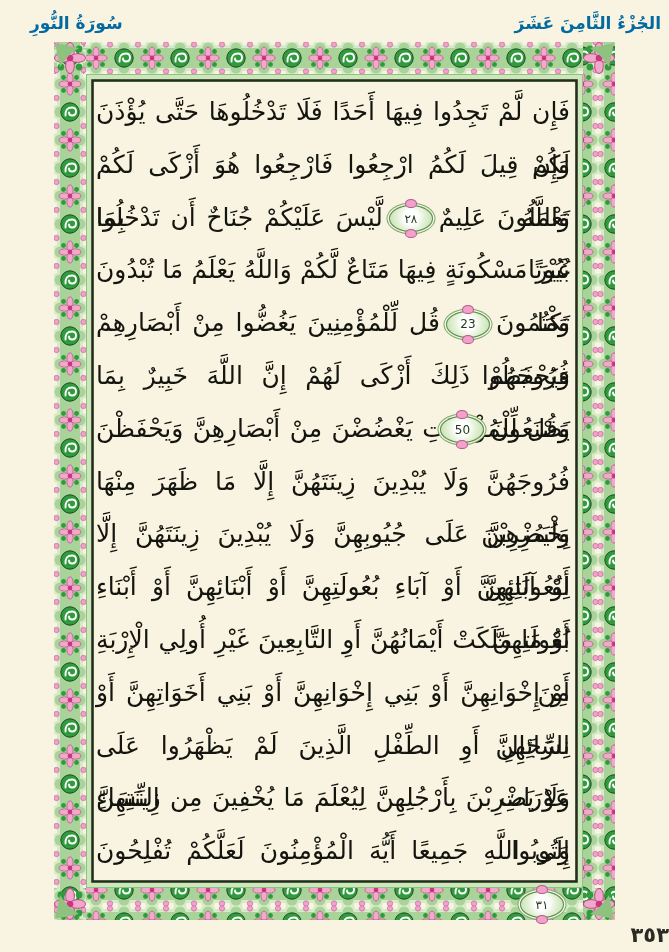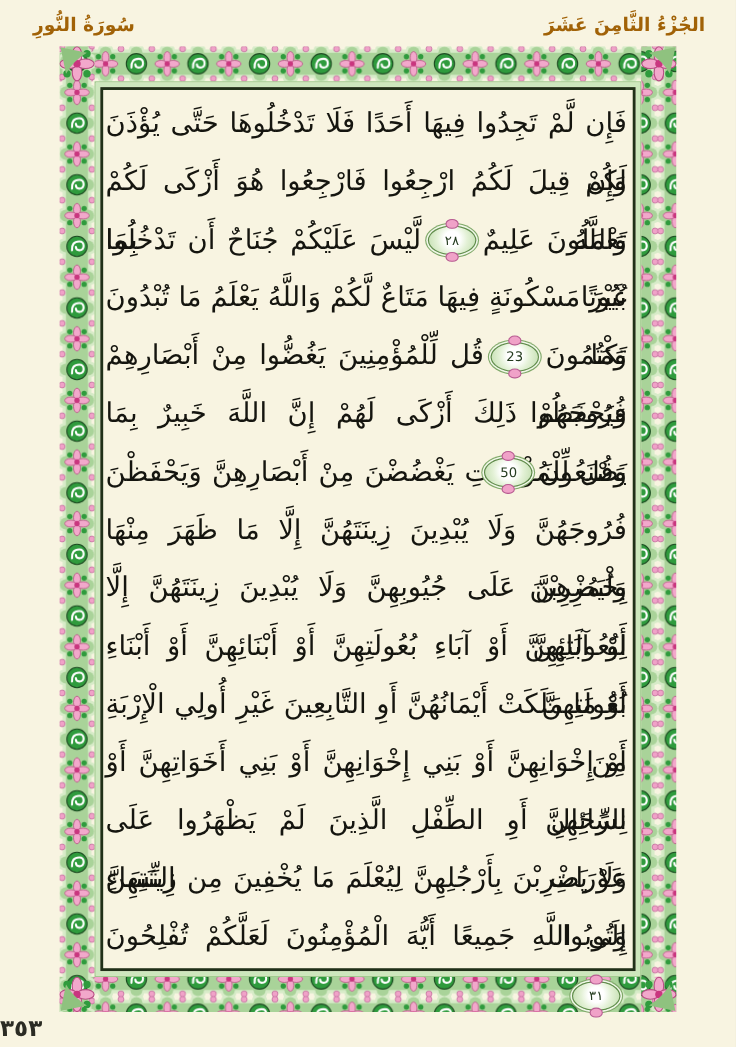--- a/index.html
+++ b/index.html
@@ -4,25 +4,25 @@
 <style>
   * { margin:0; padding:0; box-sizing:border-box; }
   html,body { background:#e8e4d4; }
   .page {
     position:relative; width:669px; height:952px;
     background:#f8f4e1; overflow:hidden;
     font-family:"DejaVu Sans", sans-serif;
   }
   .hdr {
     position:absolute; top:6px; direction:rtl;
-    font-size:17px; font-weight:bold; color:#a16207;
+    font-size:17px; font-weight:bold; color:#0369a1;
     letter-spacing:0; line-height:34px;
   }
   .hdr-left  { left:30px; }
-  .hdr-right { right:28px; }
+  .hdr-right { right:8px; }
   .frame-svg { position:absolute; left:54px; top:42px; }
   .text-area {
     position:absolute; left:96px; top:86px; width:474px; height:792px;
     direction:rtl; color:#15150f;
   }
   .quran-line {
     height:52.8px; line-height:52.8px; font-size:25px;
     text-align:justify; text-align-last:justify;
     overflow:visible;
   }
@@ -37,21 +37,21 @@
     vertical-align:middle; margin:0 6px;
   }
   .aya-marker::before, .aya-marker::after {
     content:""; position:absolute; left:50%; transform:translateX(-50%);
     width:10px; height:7px; border-radius:50% 50% 45% 45%;
     background:#f0a2c8; border:1px solid #b85c92;
   }
   .aya-marker::before { top:-7px; }
   .aya-marker::after  { bottom:-7px; }
   .page-number {
-    position:absolute; left:0; right:0; bottom:5px; text-align:left;
+    position:absolute; left:0; right:0; bottom:5px; text-align:right;
     font-size:21px; font-weight:bold; color:#2b2b23; direction:rtl;
   }
 </style>
 </head>
 <body>
 
 <div class="page">
 
   <div class="hdr hdr-right">الجُزْءُ الثَّامِنَ عَشَرَ</div>
   <div class="hdr hdr-left">سُورَةُ النُّورِ</div>

